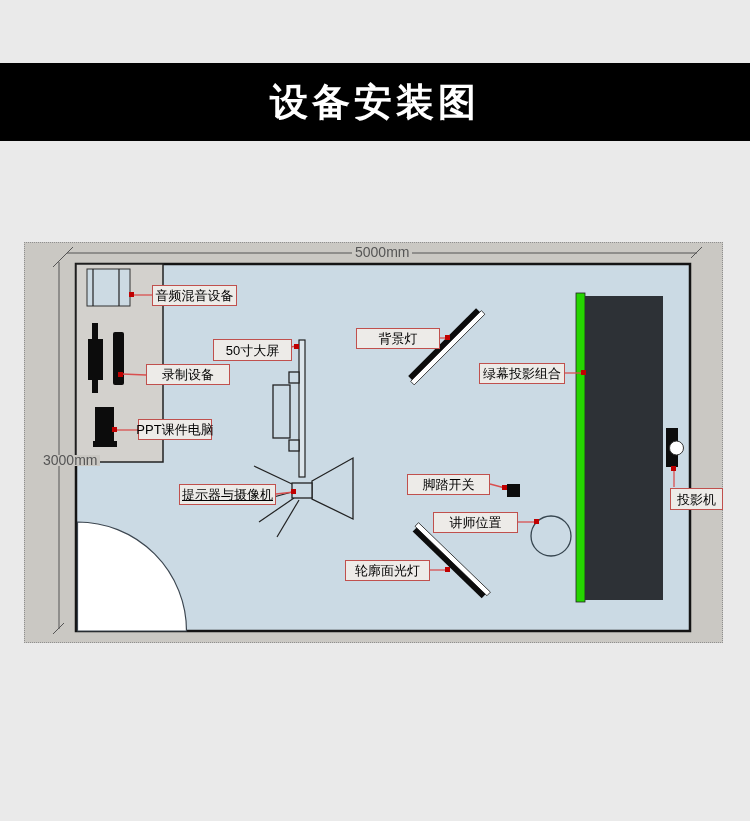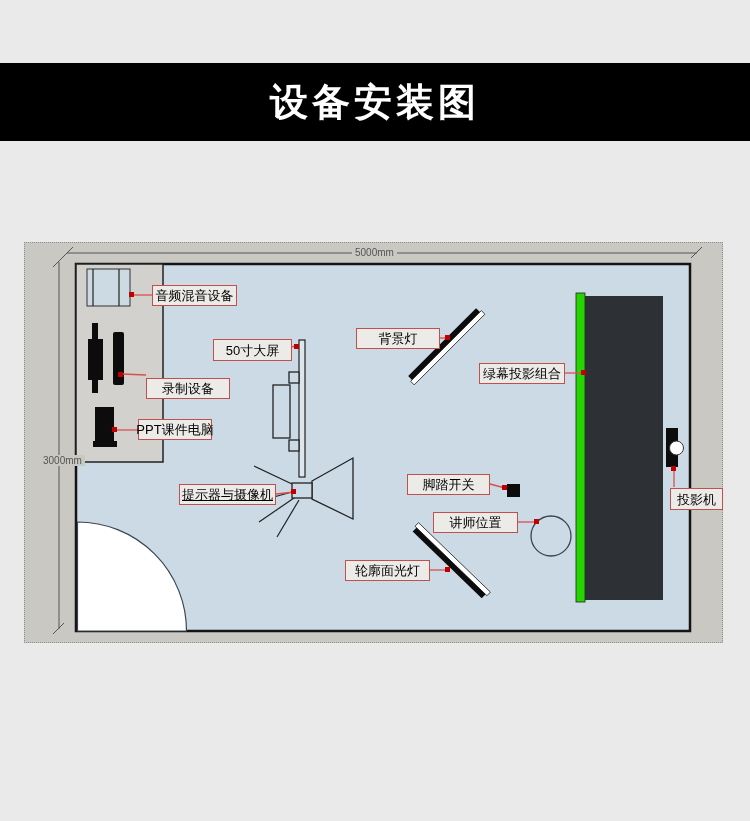--- a/index.html
+++ b/index.html
@@ -38,21 +38,21 @@
   
   .lbl{
     position:absolute;box-sizing:border-box;
     border:1px solid var(--c-label_border,#c0504d);
     background:var(--c-label_fill,#edebe8);
     color:#000000;font-size:13px;line-height:1;
     display:flex;align-items:center;justify-content:center;
     white-space:nowrap;
   }
   .dimtext{
-    position:absolute;font-size:10px;color:#555;
+    position:absolute;font-size:14px;color:#555;
     background:var(--c-diagram_bg,#cac8c3);padding:0 3px;line-height:11px;
   }
 </style>
 </head>
 <body>
 
 <div class="header-band">
   <span class="header-title">设备安装图</span>
 </div>
 
@@ -175,21 +175,21 @@
   <g>
     <line class="ldr" x1="674" y1="487" x2="674" y2="469"></line>
       <rect class="dot" x="671" y="466" width="5" height="5"></rect>
   </g>
 </svg>
 
 <div class="dimtext" style="left:352px;top:247px;">5000mm</div>
 <div class="dimtext" style="left:40px;top:443px;margin-top:12px;">3000mm</div>
 
 <div class="lbl" style="left:152px;top:285px;width:85px;height:21px;">音频混音设备</div>
-<div class="lbl" style="left:146px;top:364px;width:84px;height:21px;margin-top:14px;">录制设备</div>
+<div class="lbl" style="left:146px;top:364px;width:84px;height:21px;">录制设备</div>
 <div class="lbl" style="left:138px;top:419px;width:74px;height:21px;">PPT课件电脑</div>
 <div class="lbl" style="left:198px;top:339px;width:79px;height:22px;margin-left:15px;">50寸大屏</div>
 <div class="lbl" style="left:356px;top:328px;width:84px;height:21px;">背景灯</div>
 <div class="lbl" style="left:479px;top:363px;width:86px;height:21px;">绿幕投影组合</div>
 <div class="lbl" style="left:407px;top:474px;width:83px;height:21px;">脚踏开关</div>
 <div class="lbl" style="left:433px;top:512px;width:85px;height:21px;">讲师位置</div>
 <div class="lbl" style="left:345px;top:560px;width:85px;height:21px;">轮廓面光灯</div>
 <div class="lbl" style="left:179px;top:484px;width:97px;height:21px;text-decoration:underline;">提示器与摄像机</div>
 <div class="lbl" style="left:670px;top:488px;width:53px;height:22px;">投影机</div>
 

